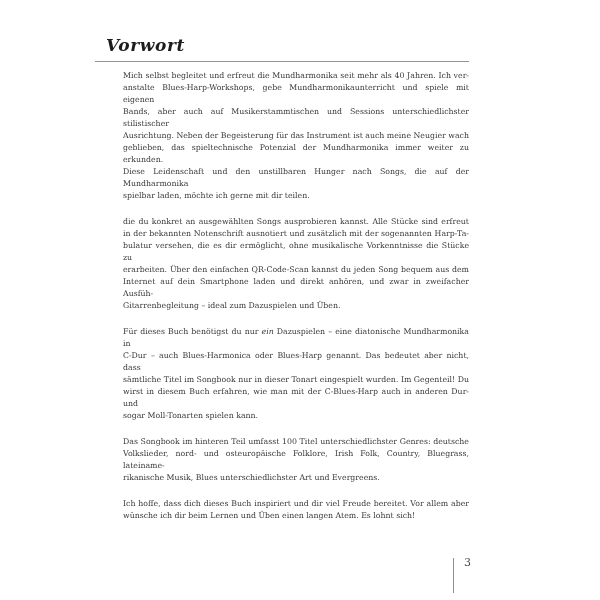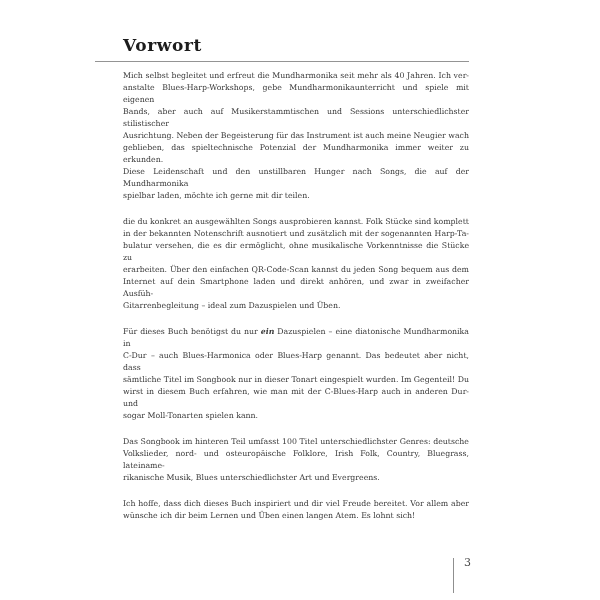--- a/index.html
+++ b/index.html
@@ -10,27 +10,28 @@
   }
   .page {
     position: relative;
     width: 600px; height: 600px;
     background: #ffffff;
     color: #3a3a3a;
     overflow: hidden;
   }
   .title {
     position: absolute;
-    left: 123px; top: 37px;
+    left: 106px; top: 37px;
     margin: 0;
     font-size: 17px;
     font-weight: bold;
     line-height: 1;
     letter-spacing: 0.6px;
     color: #1c1c1c;
+    font-style: italic;
   }
   .title-rule {
     position: absolute;
     left: 95px; top: 61px;
     width: 374px; height: 1px;
     background: #949494;
   }
   .body {
     position: absolute;
     left: 123px; top: 70px;
@@ -38,21 +39,21 @@
     font-size: 7.8px;
     line-height: 12px;
     color: #3a3a3a;
   }
   .para { margin: 0 0 14px 0; }
   .line {
     text-align: justify;
     text-align-last: justify;
   }
   .line.last { text-align-last: left; }
-  .em { font-style: italic; font-weight: bold; }
+  .em { font-style: italic; }
   .footer-rule {
     position: absolute;
     left: 453px; top: 558px;
     width: 1px; height: 35px;
     background: #8f8f8f;
   }
   .page-number {
     position: absolute;
     left: 464px; top: 556px;
     font-size: 11px;
@@ -72,21 +73,21 @@
         <div class="para">
           <div class="line"><span>Mich selbst begleitet und erfreut die Mundharmonika seit mehr als 40 Jahren. Ich ver-</span></div>
           <div class="line"><span>anstalte Blues-Harp-Workshops, gebe Mundharmonikaunterricht und spiele mit eigenen</span></div>
           <div class="line"><span>Bands, aber auch auf Musikerstammtischen und Sessions unterschiedlichster stilistischer</span></div>
           <div class="line"><span>Ausrichtung. Neben der Begeisterung für das Instrument ist auch meine Neugier wach</span></div>
           <div class="line"><span>geblieben, das spieltechnische Potenzial der Mundharmonika immer weiter zu erkunden.</span></div>
           <div class="line"><span>Diese Leidenschaft und den unstillbaren Hunger nach Songs, die auf der Mundharmonika</span></div>
           <div class="line last"><span>spielbar laden, möchte ich gerne mit dir teilen.</span></div>
         </div>
         <div class="para">
-          <div class="line"><span>die du konkret an ausgewählten Songs ausprobieren kannst. Folk Stücke sind komplett</span></div>
+          <div class="line"><span>die du konkret an ausgewählten Songs ausprobieren kannst. Alle Stücke sind erfreut</span></div>
           <div class="line"><span>in der bekannten Notenschrift ausnotiert und zusätzlich mit der sogenannten Harp-Ta-</span></div>
           <div class="line"><span>bulatur versehen, die es dir ermöglicht, ohne musikalische Vorkenntnisse die Stücke zu</span></div>
           <div class="line"><span>erarbeiten. Über den einfachen QR-Code-Scan kannst du jeden Song bequem aus dem</span></div>
           <div class="line"><span>Internet auf dein Smartphone laden und direkt anhören, und zwar in zweifacher Ausfüh-</span></div>
           <div class="line last"><span>Gitarrenbegleitung – ideal zum Dazuspielen und Üben.</span></div>
         </div>
         <div class="para">
           <div class="line"><span>Für dieses Buch benötigst du nur </span><span class="em">ein</span><span> Dazuspielen – eine diatonische Mundharmonika in</span></div>
           <div class="line"><span>C-Dur – auch Blues-Harmonica oder Blues-Harp genannt. Das bedeutet aber nicht, dass</span></div>
           <div class="line"><span>sämtliche Titel im Songbook nur in dieser Tonart eingespielt wurden. Im Gegenteil! Du</span></div>

